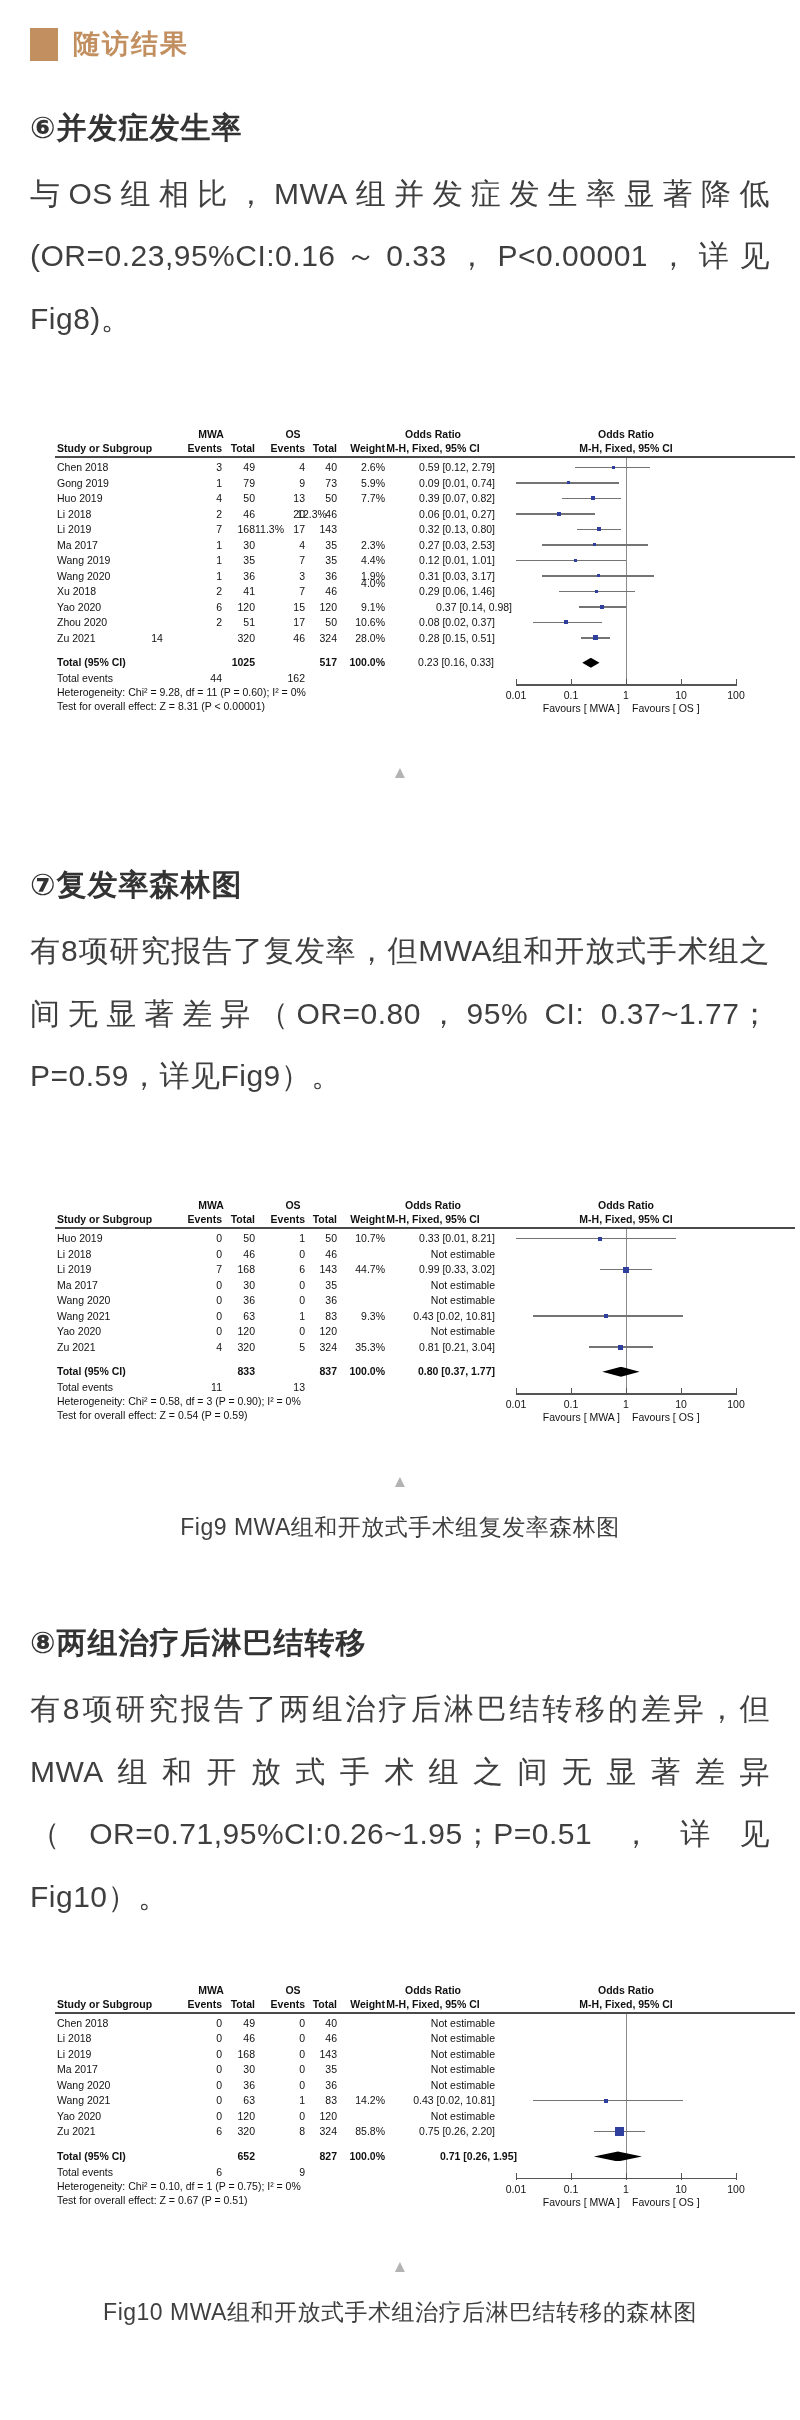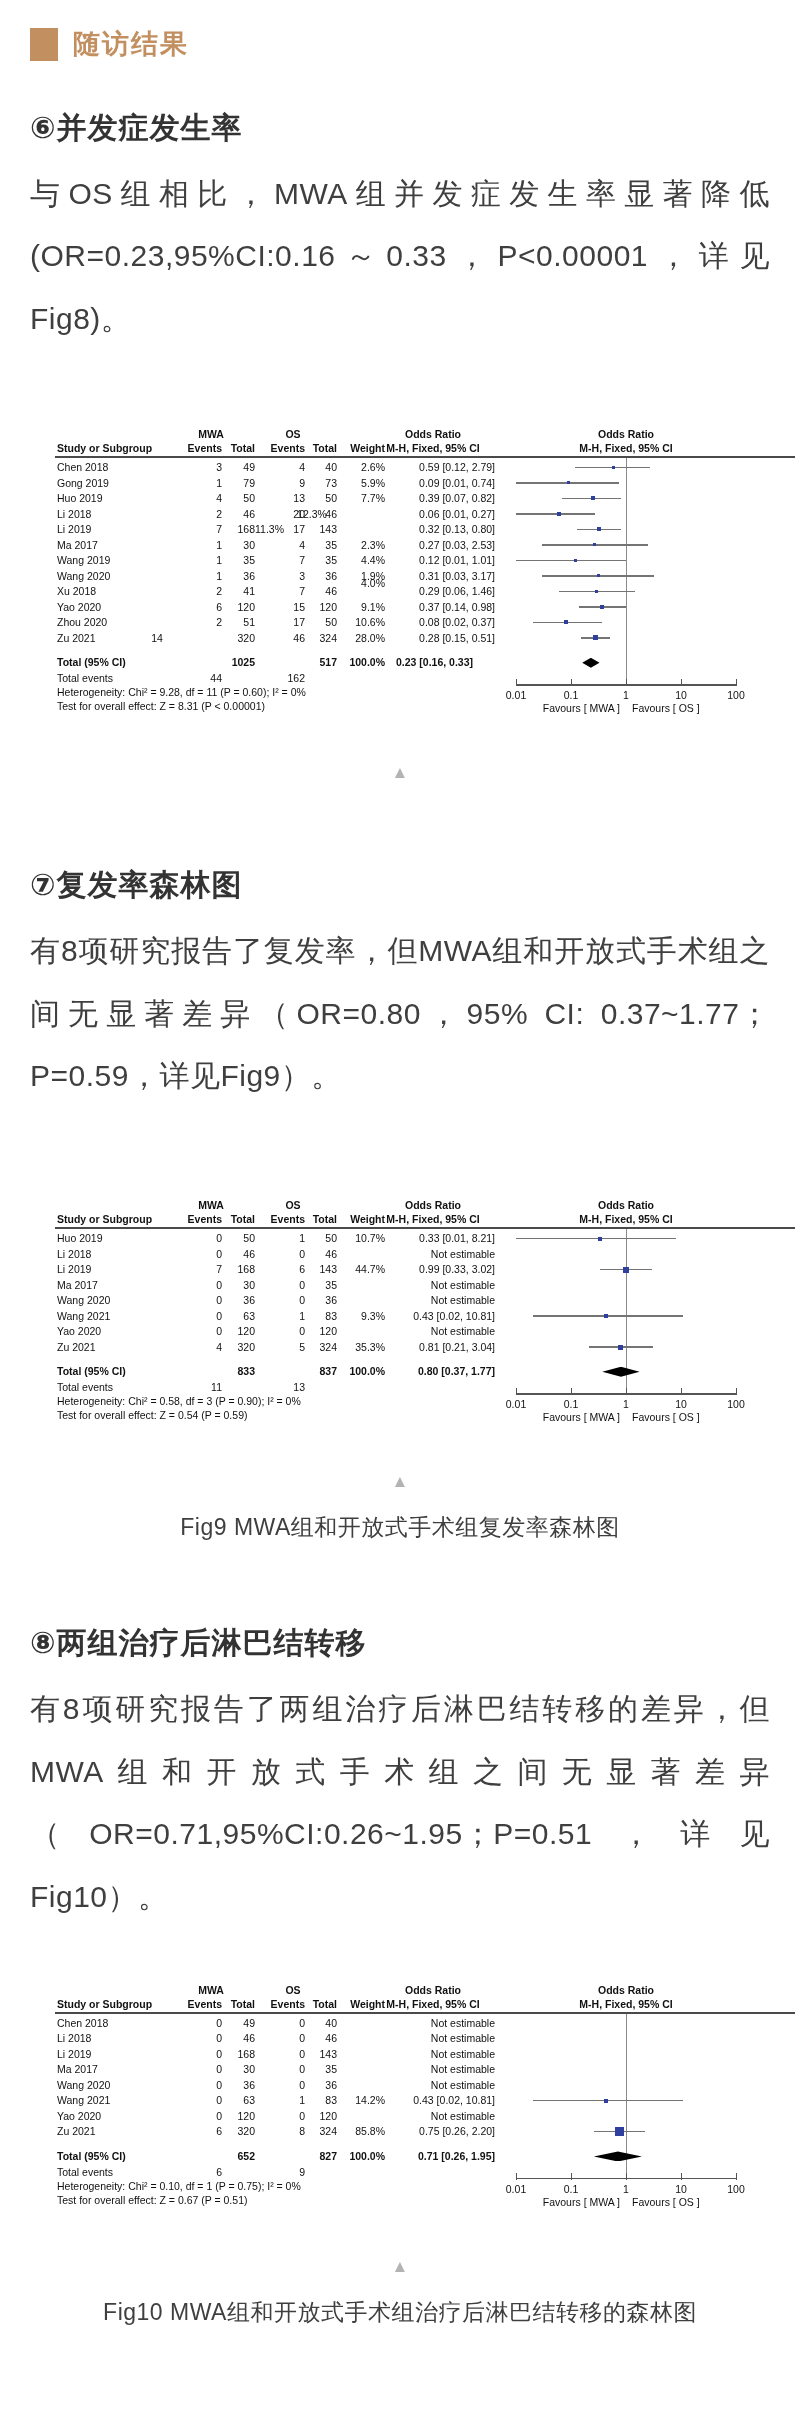--- a/index.html
+++ b/index.html
@@ -134,21 +134,21 @@
         <div style="left: 200px; top: 149px; width: 130px; text-align: right;">4.0%</div>
         <div style="left: 310px; top: 157px; width: 130px; text-align: right;">0.29 [0.06, 1.46]</div>
         <div style="left: 503.798px; top: 162.5px; width: 76.2411px; height: 1.5px; background: rgb(116, 116, 116);"></div>
         <div style="left: 539.932px; top: 161.8px; width: 3px; height: 3px; background: rgb(46, 63, 158);"></div>
         <div style="left: 2px; top: 172.5px; white-space: nowrap;">Yao 2020</div>
         <div style="left: 37px; top: 172.5px; width: 130px; text-align: right;">6</div>
         <div style="left: 70px; top: 172.5px; width: 130px; text-align: right;">120</div>
         <div style="left: 120px; top: 172.5px; width: 130px; text-align: right;">15</div>
         <div style="left: 152px; top: 172.5px; width: 130px; text-align: right;">120</div>
         <div style="left: 200px; top: 172.5px; width: 130px; text-align: right;">9.1%</div>
-        <div style="left: 310px; top: 172.5px; width: 130px; text-align: right;">0.37 [0.14, 0.98]</div>
+        <div style="left: 310px; top: 172.5px; width: 147px; text-align: right;">0.37 [0.14, 0.98]</div>
         <div style="left: 524.037px; top: 178px; width: 46.4804px; height: 1.5px; background: rgb(116, 116, 116);"></div>
         <div style="left: 545.251px; top: 176.8px; width: 4px; height: 4px; background: rgb(46, 63, 158);"></div>
         <div style="left: 2px; top: 188px; white-space: nowrap;">Zhou 2020</div>
         <div style="left: 37px; top: 188px; width: 130px; text-align: right;">2</div>
         <div style="left: 70px; top: 188px; width: 130px; text-align: right;">51</div>
         <div style="left: 120px; top: 188px; width: 130px; text-align: right;">17</div>
         <div style="left: 152px; top: 188px; width: 130px; text-align: right;">50</div>
         <div style="left: 200px; top: 188px; width: 130px; text-align: right;">10.6%</div>
         <div style="left: 310px; top: 188px; width: 130px; text-align: right;">0.08 [0.02, 0.37]</div>
         <div style="left: 477.557px; top: 193.5px; width: 69.6944px; height: 1.5px; background: rgb(116, 116, 116);"></div>
@@ -159,21 +159,21 @@
         <div style="left: 120px; top: 203.5px; width: 130px; text-align: right;">46</div>
         <div style="left: 152px; top: 203.5px; width: 130px; text-align: right;">324</div>
         <div style="left: 200px; top: 203.5px; width: 130px; text-align: right;">28.0%</div>
         <div style="left: 310px; top: 203.5px; width: 130px; text-align: right;">0.28 [0.15, 0.51]</div>
         <div style="left: 525.685px; top: 209px; width: 29.2313px; height: 1.5px; background: rgb(116, 116, 116);"></div>
         <div style="left: 538.094px; top: 207.3px; width: 5px; height: 5px; background: rgb(46, 63, 158);"></div>
         <div style="left: 2px; top: 228px; white-space: nowrap; font-weight: bold;">Total (95% CI)</div>
         <div style="left: 70px; top: 228px; width: 130px; text-align: right; font-weight: bold;">1025</div>
         <div style="left: 152px; top: 228px; width: 130px; text-align: right; font-weight: bold;">517</div>
         <div style="left: 200px; top: 228px; width: 130px; text-align: right; font-weight: bold;">100.0%</div>
-        <div style="left: 310px; top: 228px; width: 108px; text-align: right; font-weight: bold;">0.23 [0.16, 0.33]</div>
+        <div style="left: 310px; top: 228px; width: 129px; text-align: right; font-weight: normal;">0.23 [0.16, 0.33]</div>
         <div style="left: 527.227px; top: 229.5px; width: 17.2917px; height: 10px; background: rgb(0, 0, 0); clip-path: polygon(0px 50%, 50% 0px, 100% 50%, 50% 100%);"></div>
         <div style="left: 2px; top: 244px; white-space: nowrap;">Total events</div>
         <div style="left: 37px; top: 244px; width: 130px; text-align: right;">44</div>
         <div style="left: 120px; top: 244px; width: 130px; text-align: right;">162</div>
         <div style="left: 2px; top: 258px; white-space: nowrap;">Heterogeneity: Chi² = 9.28, df = 11 (P = 0.60); I² = 0%</div>
         <div style="left: 2px; top: 272px; white-space: nowrap;">Test for overall effect: Z = 8.31 (P &lt; 0.00001)</div>
         <div style="left: 461px; top: 256px; width: 220px; height: 1.5px; background: rgb(85, 85, 85);"></div>
         <div style="left: 461px; top: 251px; width: 1px; height: 7px; background: rgb(85, 85, 85);"></div>
         <div style="left: 351px; top: 261px; width: 220px; text-align: center;">0.01</div>
         <div style="left: 516px; top: 251px; width: 1px; height: 7px; background: rgb(85, 85, 85);"></div>
@@ -376,21 +376,21 @@
         <div style="left: 120px; top: 141.5px; width: 130px; text-align: right;">8</div>
         <div style="left: 152px; top: 141.5px; width: 130px; text-align: right;">324</div>
         <div style="left: 200px; top: 141.5px; width: 130px; text-align: right;">85.8%</div>
         <div style="left: 310px; top: 141.5px; width: 130px; text-align: right;">0.75 [0.26, 2.20]</div>
         <div style="left: 538.824px; top: 147px; width: 51.0097px; height: 1.5px; background: rgb(116, 116, 116);"></div>
         <div style="left: 559.628px; top: 143.3px; width: 9px; height: 9px; background: rgb(46, 63, 158);"></div>
         <div style="left: 2px; top: 166px; white-space: nowrap; font-weight: bold;">Total (95% CI)</div>
         <div style="left: 70px; top: 166px; width: 130px; text-align: right; font-weight: bold;">652</div>
         <div style="left: 152px; top: 166px; width: 130px; text-align: right; font-weight: bold;">827</div>
         <div style="left: 200px; top: 166px; width: 130px; text-align: right; font-weight: bold;">100.0%</div>
-        <div style="left: 310px; top: 166px; width: 130px; text-align: right; font-weight: bold;">0.71 [0.26, 1.95]</div>
+        <div style="left: 310px; top: 166px; width: 130px; text-align: right; font-weight: bold; padding-left: 22px;">0.71 [0.26, 1.95]</div>
         <div style="left: 538.824px; top: 167.5px; width: 48.1284px; height: 10px; background: rgb(0, 0, 0); clip-path: polygon(0px 50%, 50% 0px, 100% 50%, 50% 100%);"></div>
         <div style="left: 2px; top: 182px; white-space: nowrap;">Total events</div>
         <div style="left: 37px; top: 182px; width: 130px; text-align: right;">6</div>
         <div style="left: 120px; top: 182px; width: 130px; text-align: right;">9</div>
         <div style="left: 2px; top: 196px; white-space: nowrap;">Heterogeneity: Chi² = 0.10, df = 1 (P = 0.75); I² = 0%</div>
         <div style="left: 2px; top: 210px; white-space: nowrap;">Test for overall effect: Z = 0.67 (P = 0.51)</div>
         <div style="left: 461px; top: 194px; width: 220px; height: 1.5px; background: rgb(85, 85, 85);"></div>
         <div style="left: 461px; top: 189px; width: 1px; height: 7px; background: rgb(85, 85, 85);"></div>
         <div style="left: 351px; top: 199px; width: 220px; text-align: center;">0.01</div>
         <div style="left: 516px; top: 189px; width: 1px; height: 7px; background: rgb(85, 85, 85);"></div>

